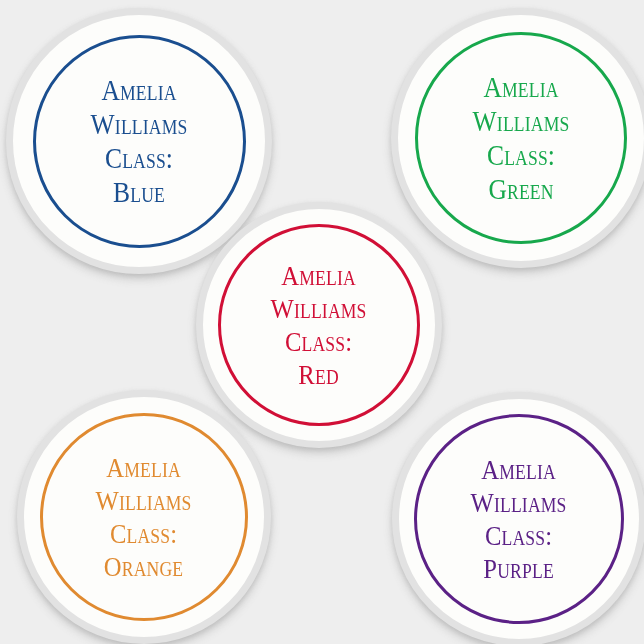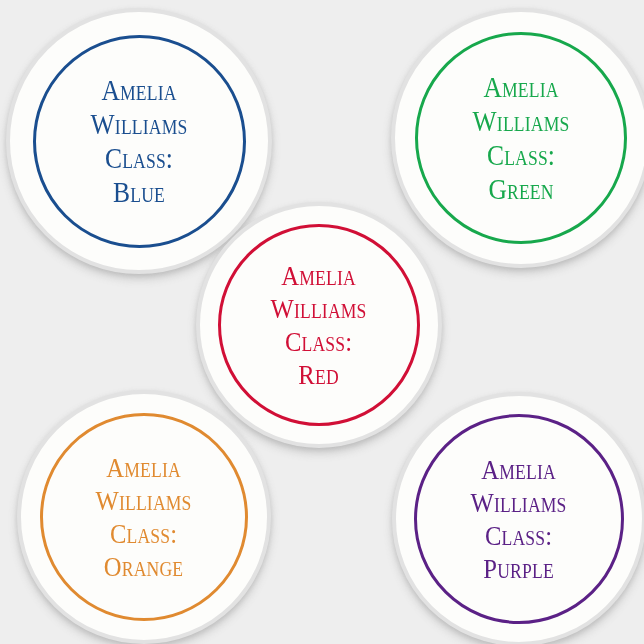--- a/index.html
+++ b/index.html
@@ -19,21 +19,21 @@
     height: 644px;
     background: #eeeeee;
   }
 
   
   .sticker {
     position: absolute;
     border-radius: 50%;
     background: #fbfbf9;
     box-sizing: border-box;
-    border: 4px solid #8b5cf6;
+    border: 7px solid #8b5cf6;
     box-shadow:
       0 5px 9px rgba(120,120,120,0.30),
       0 2px 4px rgba(140,140,140,0.20);
     display: flex;
     align-items: center;
     justify-content: center;
   }
 
   
   .ring {

